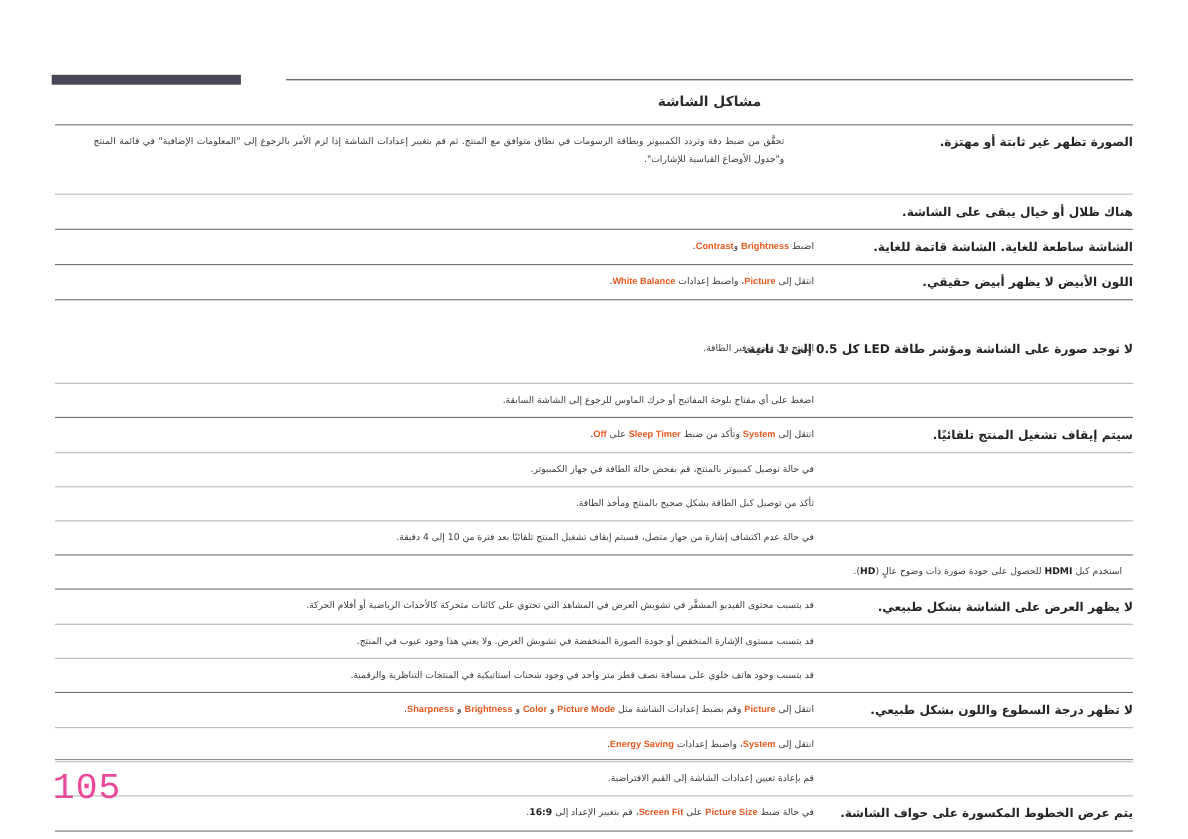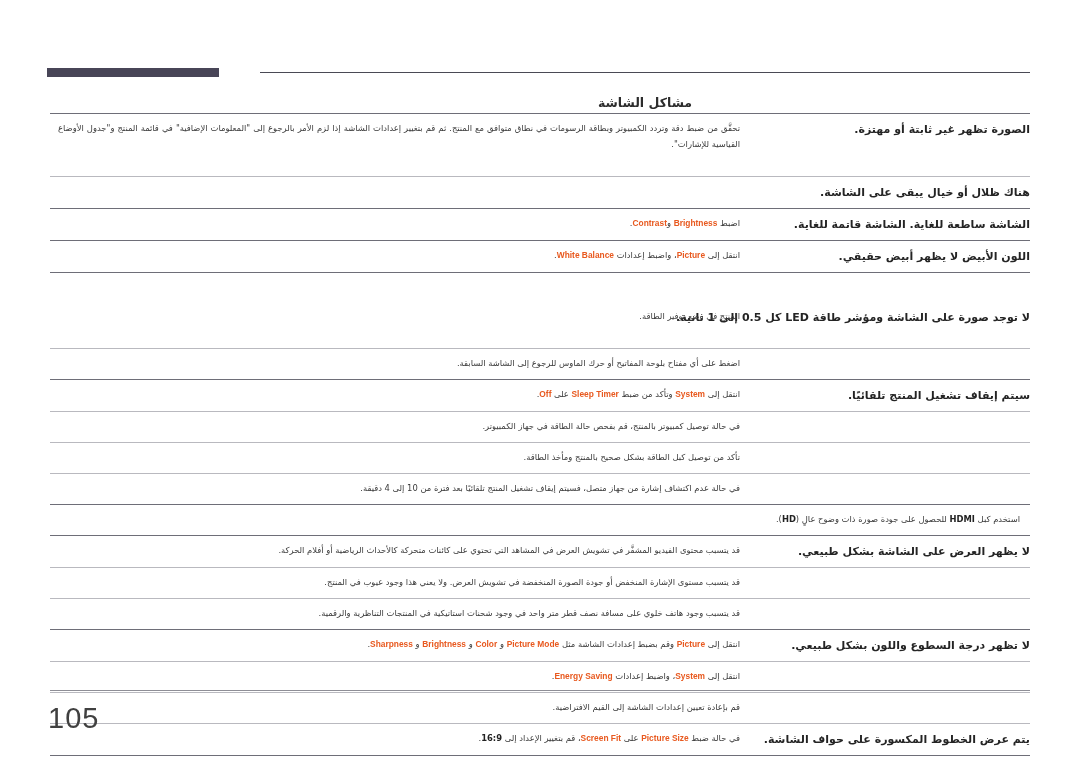--- a/index.html
+++ b/index.html
@@ -43,21 +43,21 @@
     position: absolute;
     top: 0px;
     left: 47px;
     width: 172px;
     height: 9px;
     background: #484557;
   }
 
   .page-title {
     position: absolute;
-    top: 95px;
+    top: 84px;
     right: 50px;
     width: 770px;
     text-align: center;
     font-size: 12.5px;
     font-weight: bold;
     color: #2c2c2c;
     letter-spacing: .2px;
   }
 
   
@@ -108,38 +108,38 @@
     direction: ltr;
     unicode-bidi: embed;
     display: inline-block;
   }
   .bk { font-weight: bold; color: #222; direction: ltr; unicode-bidi: embed; display: inline-block; }
 
   
   .h-tall  { min-height: 46px; margin-top: 29px; }
   .h-mid   { min-height: 30px; }
   .h-base  { min-height: 22px; }
-  .h-xtall { min-height: 62px; }
+  .h-xtall { min-height: 62px; margin-left: 27px; }
 
   
   .footer-rule {
     position: absolute;
     bottom: 72px;
     right: 50px;
     width: 980px;
     height: 1px;
     background: #8e8e96;
   }
   .page-num {
     position: absolute;
     bottom: 28px;
     left: 48px;
-    font-size: 29px;
-    color: #404040;
-    font-family: Liberation Sans, sans-serif;
+    font-size: 33px;
+    color: #ec4899;
+    font-family: Liberation Mono, monospace;
     letter-spacing: 1px;
     direction: ltr;
   }
 </style>
 </head>
 <body>
 
 <div class="page">
 
   <div class="header-band">

